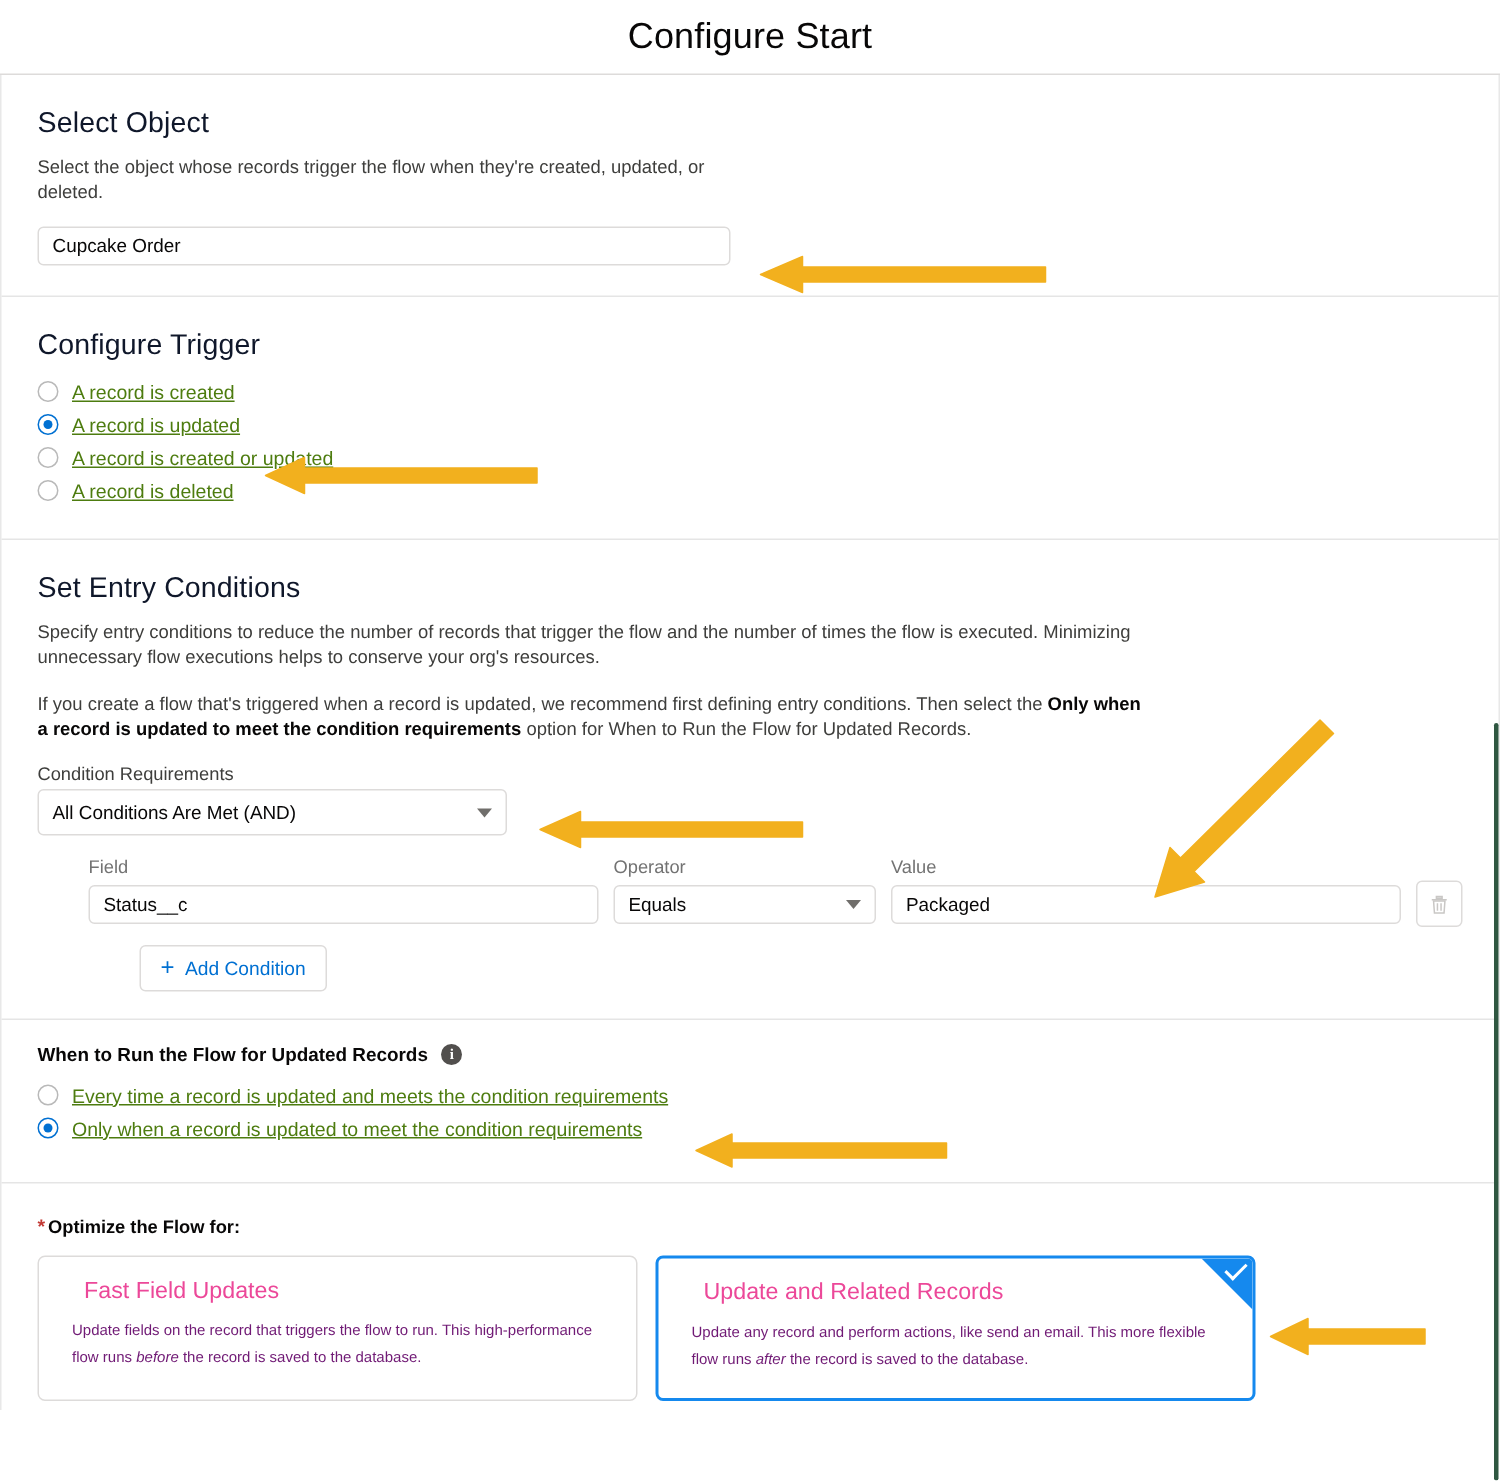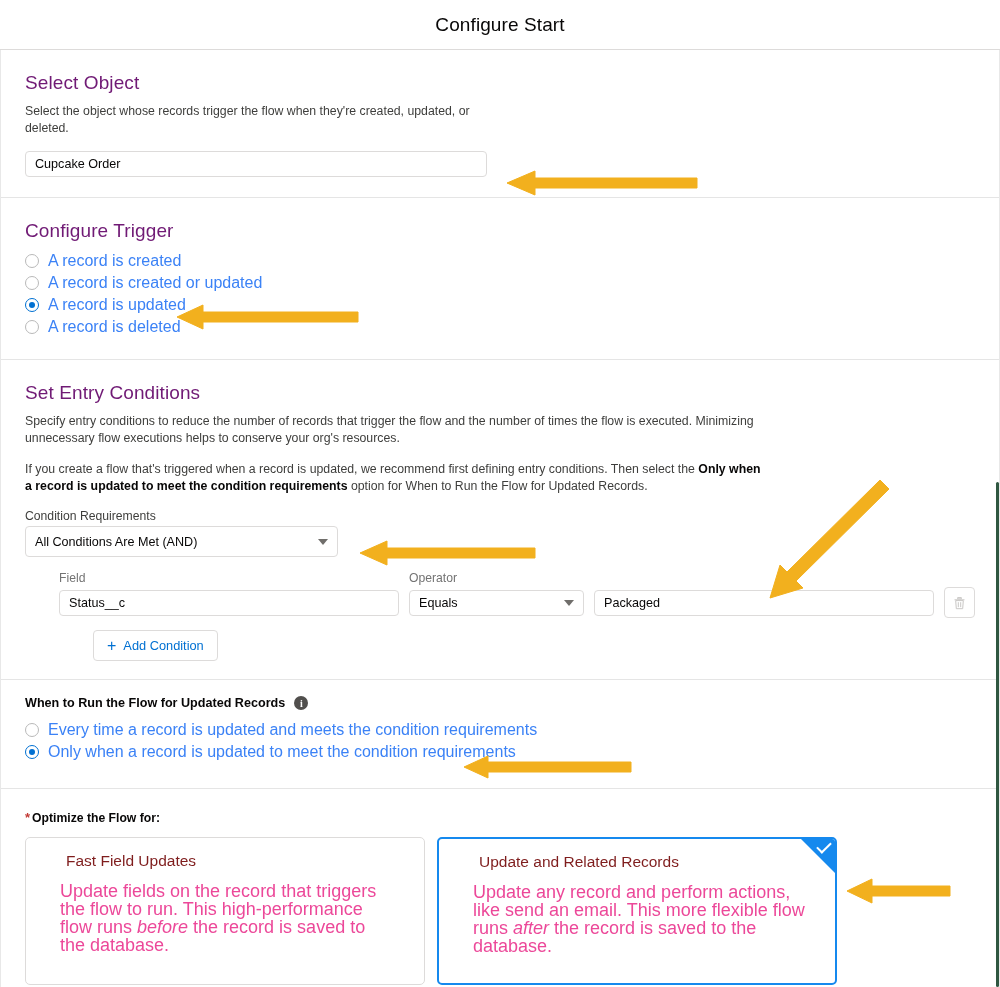--- a/index.html
+++ b/index.html
@@ -17,21 +17,21 @@
 
   
   .page-header {
     height: 50px;
     display: flex; align-items: center; justify-content: center;
     border-bottom: 1px solid #dddbda;
     background: #fff;
   }
   .page-header h1 {
     margin: 0;
-    font-size: 19px;
+    font-size: 24px;
     font-weight: 400;
     color: #080707;
     letter-spacing: .1px;
   }
 
   
   .panel {
     border-left: 1px solid #e8e8e8;
     border-right: 1px solid #e8e8e8;
     background: #fff;
@@ -39,21 +39,21 @@
   .section {
     padding: 22px 24px 20px 24px;
     border-bottom: 1px solid #e5e5e5;
   }
   .section.no-border { border-bottom: none; }
 
   h2.section-title {
     margin: 0 0 9px 0;
     font-size: 19px;
     font-weight: 400;
-    color: #701a75;
+    color: #0f172a;
     letter-spacing: .1px;
   }
   .helptext {
     font-size: 12.3px;
     line-height: 17px;
     color: #3e3e3c;
     max-width: 470px;
     margin: 0 0 14px 0;
   }
   .helptext.wide { max-width: 745px; }
@@ -113,23 +113,24 @@
     position: relative;
   }
   .radio.checked { border-color: #0070d2; }
   .radio.checked::after {
     content: "";
     position: absolute; left: 3px; top: 3px;
     width: 6px; height: 6px; border-radius: 50%;
     background: #0070d2;
   }
   .radio-label {
-    font-size: 16px;
-    color: #3b82f6;
+    font-size: 13px;
+    color: #4d7c0f;
     white-space: nowrap;
+    text-decoration: underline;
   }
 
   
   .cond-wrap { margin-top: 14px; padding-left: 34px; }
   .cond-head { display: flex; margin-bottom: 2px; }
   .cond-head span {
     font-size: 12.2px; color: #737373;
   }
   .col-field  { width: 340px; }
   .col-op     { width: 175px; margin-left: 10px; }
@@ -182,30 +183,30 @@
     background: #fff;
     padding: 14px 18px 16px 22px;
     position: relative;
     overflow: hidden;
   }
   .card + .card { margin-left: 12px; }
   .card.selected {
     border: 2px solid #1589ee;
   }
   .card h3 {
-    margin: 0 0 9px 18px;
+    margin: 0 0 9px 8px;
     font-size: 15.5px;
     font-weight: 400;
-    color: #7f1d1d;
+    color: #ec4899;
   }
   .card p {
-    margin: 12px;
-    font-size: 18px;
+    margin: 0;
+    font-size: 10px;
     line-height: 18px;
-    color: #ec4899;
+    color: #701a75;
   }
   .card p i { font-style: italic; }
   .card-check {
     position: absolute; top: 0; right: 0;
     width: 0; height: 0;
     border-top: 34px solid #1589ee;
     border-left: 34px solid transparent;
   }
   .card-check-mark {
     position: absolute; top: 3px; right: 4px;
@@ -257,26 +258,26 @@
   </div>
 
   <div class="section">
     <h2 class="section-title">Configure Trigger</h2>
     <div class="radio-list">
       <div class="radio-row">
         <span class="radio"></span>
         <span class="radio-label">A record is created</span>
       </div>
       <div class="radio-row">
+        <span class="radio checked"></span>
+        <span class="radio-label">A record is updated</span>
+      </div>
+      <div class="radio-row">
         <span class="radio"></span>
         <span class="radio-label">A record is created or updated</span>
-      </div>
-      <div class="radio-row">
-        <span class="radio checked"></span>
-        <span class="radio-label">A record is updated</span>
       </div>
       <div class="radio-row">
         <span class="radio"></span>
         <span class="radio-label">A record is deleted</span>
       </div>
     </div>
   </div>
 
   <div class="section">
     <h2 class="section-title">Set Entry Conditions</h2>
@@ -286,20 +287,21 @@
     <label class="field-label">Condition Requirements</label>
     <div class="input-box combo" id="cond-req-select">
       <span>All Conditions Are Met (AND)</span>
       <span class="caret"></span>
     </div>
 
     <div class="cond-wrap">
       <div class="cond-head">
         <span class="col-field">Field</span>
         <span class="col-op">Operator</span>
+        <span class="col-val">Value</span>
       </div>
       <div class="cond-row">
         <div class="input-box col-field">
           <span>Status__c</span>
         </div>
         <div class="input-box combo col-op">
           <span>Equals</span>
           <span class="caret"></span>
         </div>
         <div class="input-box col-val">

